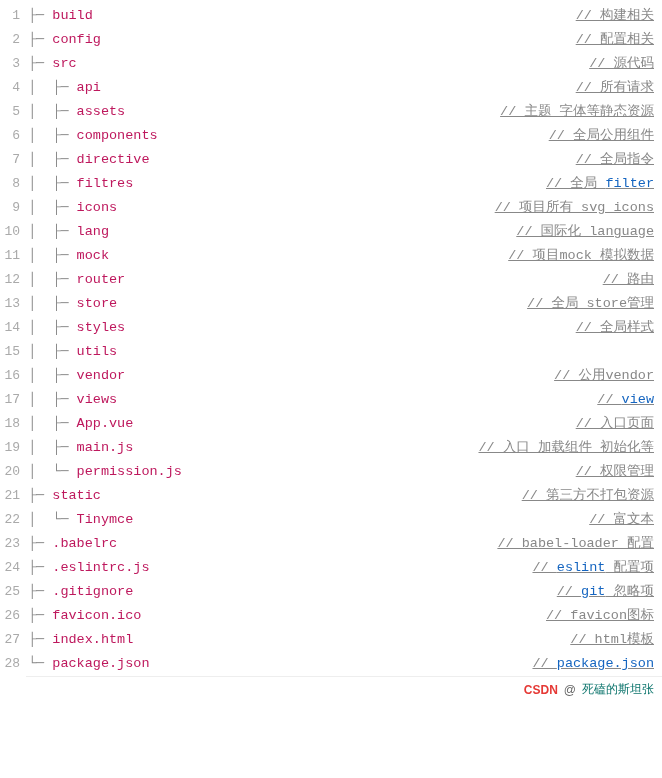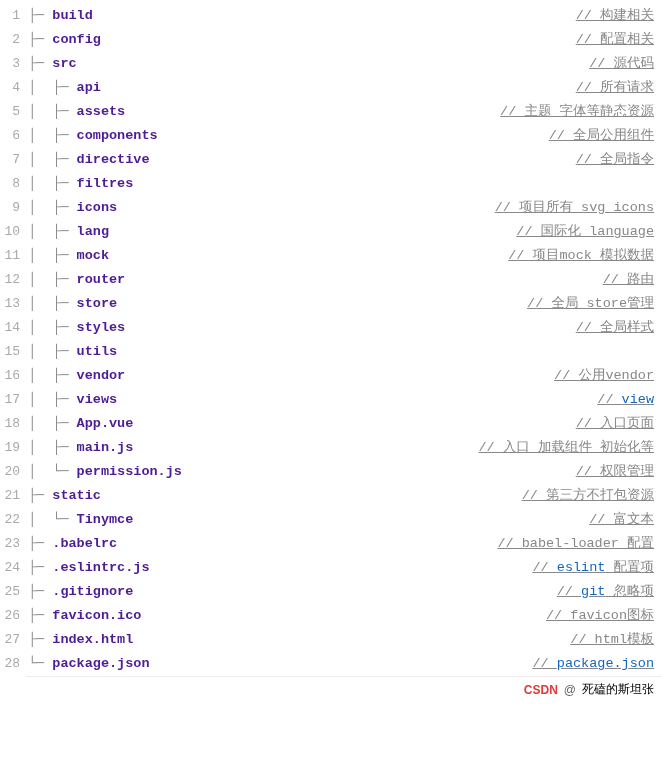--- a/index.html
+++ b/index.html
@@ -46,22 +46,22 @@
       align-items: baseline;
     }
 
     .tree-indent {
       white-space: pre;
       color: #888;
       flex-shrink: 0;
     }
 
     .file-name {
-      color: #4c1d95;
-      font-weight: 700;
+      color: #be185d;
+      font-weight: 400;
       white-space: nowrap;
     }
 
     .spacer {
       flex: 1;
     }
 
     .comment {
       color: #888;
       white-space: nowrap;
@@ -85,21 +85,21 @@
       border-top: 1px solid #eee;
       margin-left: 26px;
     }
 
     .footer-brand {
       color: #e53935;
       font-weight: bold;
     }
 
     .footer-user {
-      color: #000000;
+      color: #0f766e;
     }
   </style>
 </head>
 <body>
 
 <div class="container">
   <div id="lines-container">
       <div class="line">
         <span class="line-number">1</span>
         <div class="line-content">
@@ -162,20 +162,21 @@
           <span class="spacer"></span>
           <span class="comment">// 全局指令</span>
         </div>
       </div>
       <div class="line">
         <span class="line-number">8</span>
         <div class="line-content">
           <span class="tree-indent">│  ├─ </span>
           <span class="file-name">filtres</span>
           <span class="spacer"></span>
+          <span class="comment">// 全局 <span class="highlight">filter</span></span>
         </div>
       </div>
       <div class="line">
         <span class="line-number">9</span>
         <div class="line-content">
           <span class="tree-indent">│  ├─ </span>
           <span class="file-name">icons</span>
           <span class="spacer"></span>
           <span class="comment">// 项目所有 svg icons</span>
         </div>

